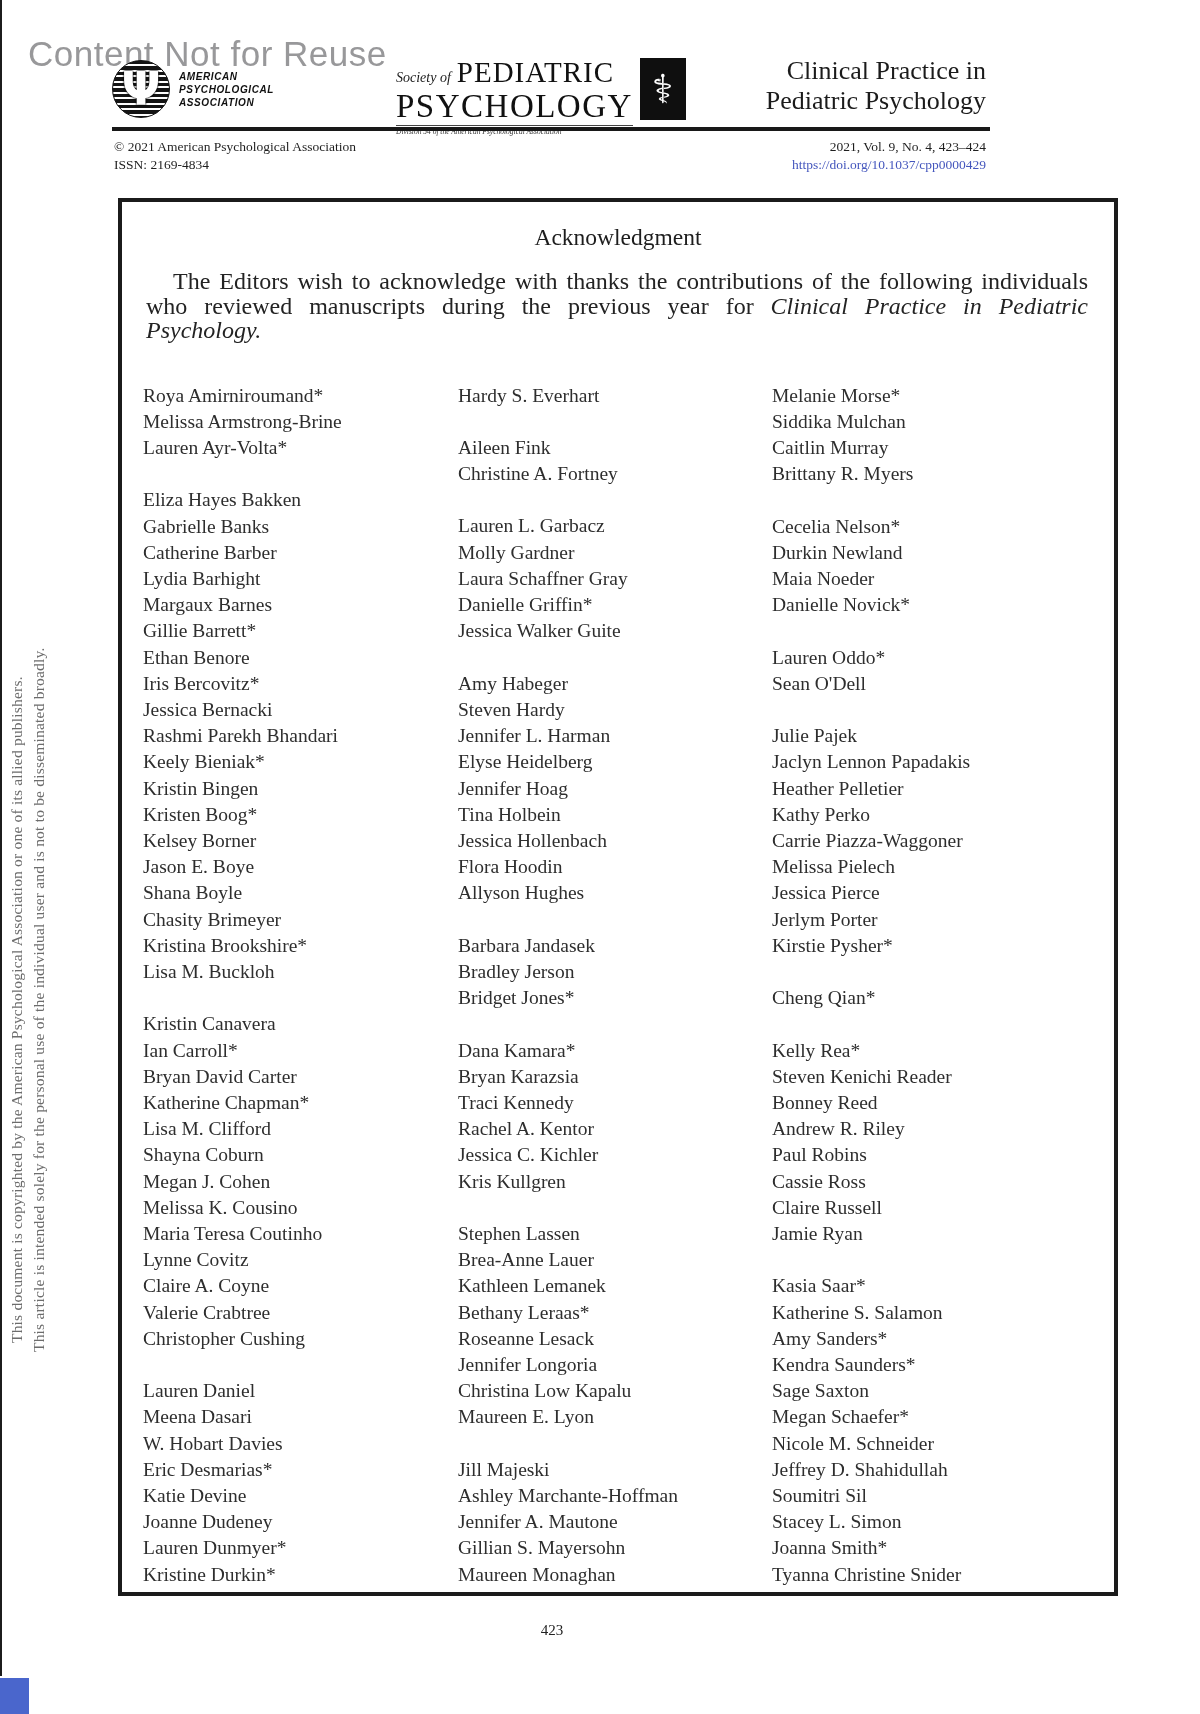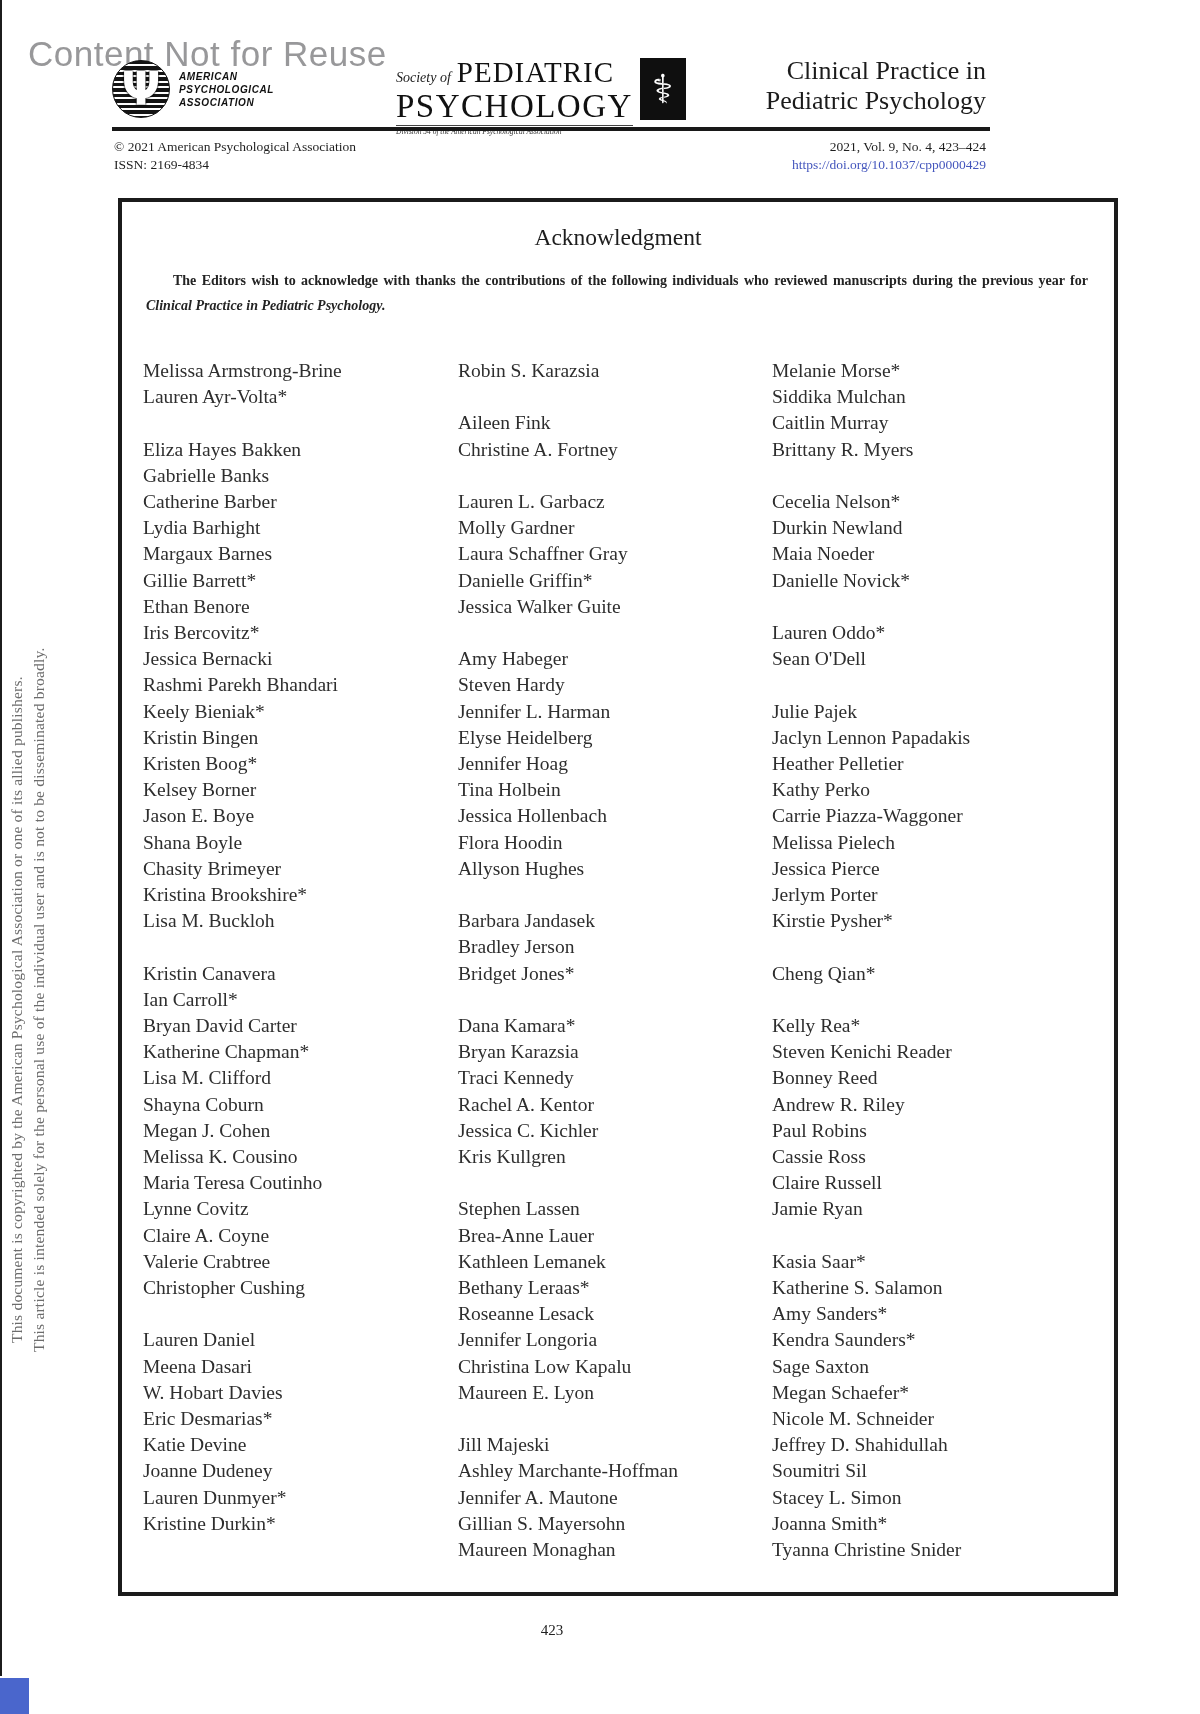--- a/index.html
+++ b/index.html
@@ -59,22 +59,22 @@
   .issue { position:absolute; right:214px; top:138px; text-align:right; font-size:13.5px; line-height:1.35; }
   .issue .line1 { color:#1e1e1e; }
   .doi { text-decoration:none; }
   
   .ack-box {
     position:absolute; left:118px; top:198px; width:1000px; height:1398px;
     border:4px solid #1b1b1b; background:#fff;
   }
   .ack-title { margin-top:22px; text-align:center; font-size:23.5px; color:#1d1d1d; }
   .ack-intro {
-    margin:18px 26px 0 24px; font-size:14px; line-height:24.5px; color:#232323;
-    text-align:justify; text-indent:27px;font-weight:bold;
+    margin:18px 26px 0 24px; font-size:24px; line-height:24.5px; color:#232323;
+    text-align:justify; text-indent:27px;
   }
   .names { display:flex; margin:40px 0 0 21px; }
   .col { flex:0 0 315px; }
   .col:nth-child(2) { flex:0 0 314px; }
   .col:nth-child(3) { flex:1 1 auto; }
   .name { font-size:19.5px; line-height:26.2px; color:#2e2e2e; white-space:nowrap; }
   .name.blank { height:26.2px; }
   
   .vtext {
     position:absolute; white-space:nowrap; font-size:15.5px; color:#6c6c6c;
@@ -131,20 +131,21 @@
   <div class="issue">
     <div class="line1">2021, Vol. 9, No. 4, 423–424</div>
     <div><a href="#" class="doi" style="color: rgb(68, 86, 189);">https://doi.org/10.1037/cpp0000429</a></div>
   </div>
 
   <div class="ack-box">
     <div class="ack-title">Acknowledgment</div>
     <div class="ack-intro"><span>The Editors wish to acknowledge with thanks the contributions of the following individuals who reviewed manuscripts during the previous year for </span><i>Clinical Practice in Pediatric Psychology.</i></div>
     <div class="names">
       <div class="col">
+          <div class="name">Roya Amirniroumand*</div>
           <div class="name">Melissa Armstrong-Brine</div>
           <div class="name">Lauren Ayr-Volta*</div>
           <div class="name blank"></div>
           <div class="name">Eliza Hayes Bakken</div>
           <div class="name">Gabrielle Banks</div>
           <div class="name">Catherine Barber</div>
           <div class="name">Lydia Barhight</div>
           <div class="name">Margaux Barnes</div>
           <div class="name">Gillie Barrett*</div>
           <div class="name">Ethan Benore</div>
@@ -178,21 +179,21 @@
           <div class="name">Lauren Daniel</div>
           <div class="name">Meena Dasari</div>
           <div class="name">W. Hobart Davies</div>
           <div class="name">Eric Desmarias*</div>
           <div class="name">Katie Devine</div>
           <div class="name">Joanne Dudeney</div>
           <div class="name">Lauren Dunmyer*</div>
           <div class="name">Kristine Durkin*</div>
         </div>
       <div class="col">
-          <div class="name">Robin S. Karazsia</div>
+          <div class="name">Hardy S. Everhart</div>
           <div class="name blank"></div>
           <div class="name">Aileen Fink</div>
           <div class="name">Christine A. Fortney</div>
           <div class="name blank"></div>
           <div class="name">Lauren L. Garbacz</div>
           <div class="name">Molly Gardner</div>
           <div class="name">Laura Schaffner Gray</div>
           <div class="name">Danielle Griffin*</div>
           <div class="name">Jessica Walker Guite</div>
           <div class="name blank"></div>

